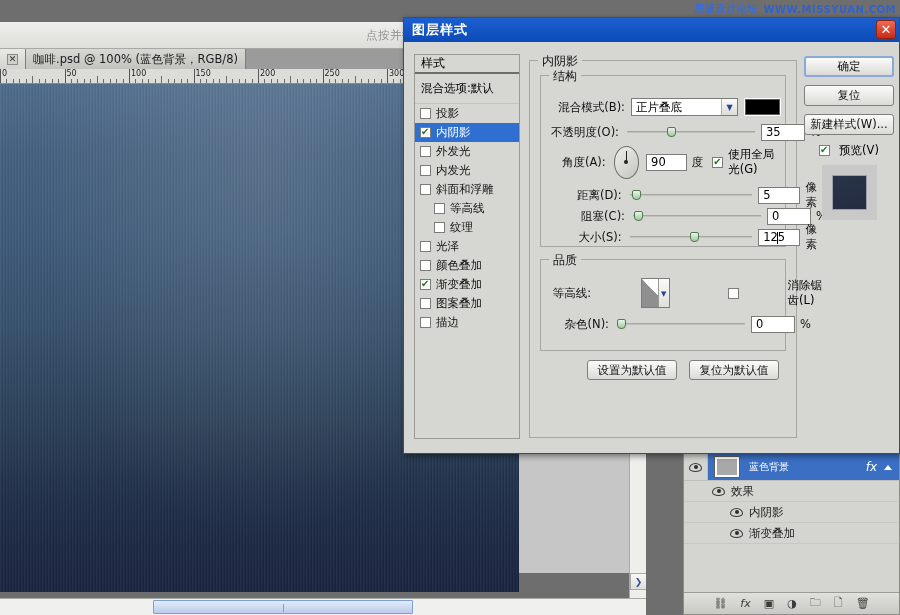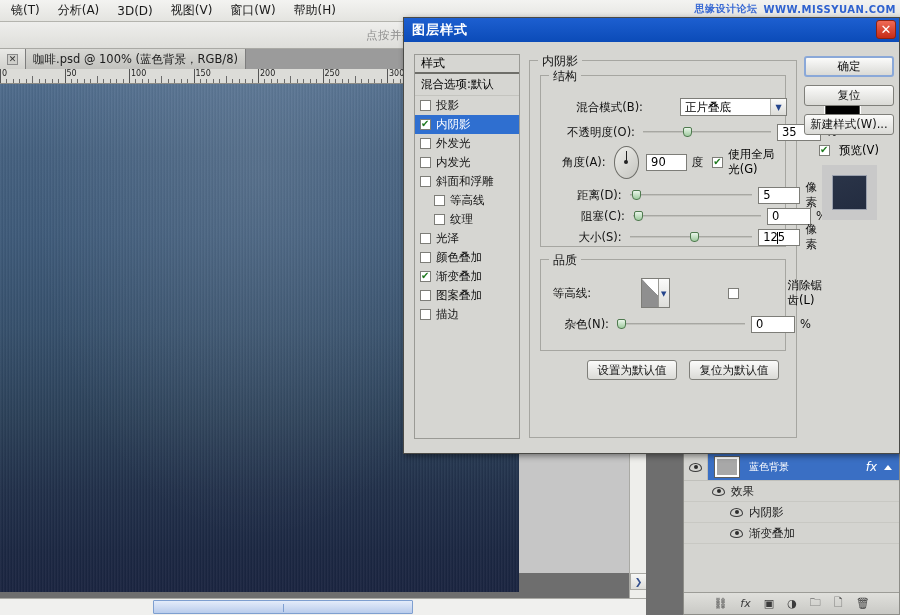--- a/index.html
+++ b/index.html
@@ -178,21 +178,21 @@
   
   .style-list {
     position: absolute; left: 10px; top: 12px; width: 106px; height: 385px;
     background: #d6d6d2; border: 1px solid #9a9a95;
   }
   .sl-header {
     height: 19px; display:flex; align-items:center; padding-left:6px;
     background:#d6d6d2; border-bottom: 2px solid #6e6e69; font-size: 12px;
   }
   .sl-sub {
-    height: 22px; display:flex; align-items:center; padding-left:6px;
+    height: 30px; display:flex; align-items:center; padding-left:6px;
     font-size: 11.5px; border-bottom: 1px solid #c4c4bf;
   }
   .sl-item {
     height: 19px; display: flex; align-items: center; padding-left: 5px;
     font-size: 11.5px; color: #121212;
   }
   .sl-item.sel { background: #2f6fd0; color: #fff; }
   .sl-item.indent { padding-left: 19px; }
   .cbx {
     width: 11px; height: 11px; background: #fff; border: 1px solid #7d7d78;
@@ -302,28 +302,20 @@
 </head>
 <body>
 
 <div id="root">
 
   <div class="watermark">
     <span>思缘设计论坛</span>
     <span class="wm-site">WWW.MISSYUAN.COM</span>
   </div>
 
-  <div class="ps-menubar" id="menubar">
-      <div class="menu-item">镜(T)</div>
-      <div class="menu-item">分析(A)</div>
-      <div class="menu-item">3D(D)</div>
-      <div class="menu-item">视图(V)</div>
-      <div class="menu-item">窗口(W)</div>
-      <div class="menu-item">帮助(H)</div>
-    </div>
 
   <div class="ps-optionsbar">
     <div class="hint-text">点按并拖移可调整效果的位置。</div>
   </div>
 
   <div class="ps-tabbar" id="tabbar">
       <div class="doc-tab active">
         <span class="tab-x">✕</span>
       </div>
       <div class="doc-tab">
@@ -563,30 +555,30 @@
             </div>
           </div>
       </div>
 
       <div class="fieldset grp-outer">
         <div class="legend">内阴影</div>
 
         <div class="fieldset grp-struct">
           <div class="legend">结构</div>
 
-          <div class="frow" style="left:24px; top:22px;gap:31px;">
+          <div class="frow" style="left:6px; top:22px;">
             <div class="flabel" style="width:78px">混合模式(B):</div>
             <div class="select-box" style="margin-left:6px">
               <span>正片叠底</span>
               <div class="select-arrow">▼</div>
             </div>
             <div class="color-swatch" style="margin-left: 7px; background: rgb(0, 0, 0);"></div>
           </div>
 
-          <div class="frow" style="left:16px; top:47px;">
+          <div class="frow" style="left:0; top:47px;">
             <div class="flabel" style="width:78px">不透明度(O):</div>
             <div class="slider" style="margin-left:8px">
               <div class="slider-track"></div>
               <div class="slider-knob" style="left:40px"></div>
             </div>
             <div class="num-box" style="margin-left:6px">
               <span>35</span>
             </div>
             <span class="unit">%</span>
           </div>

